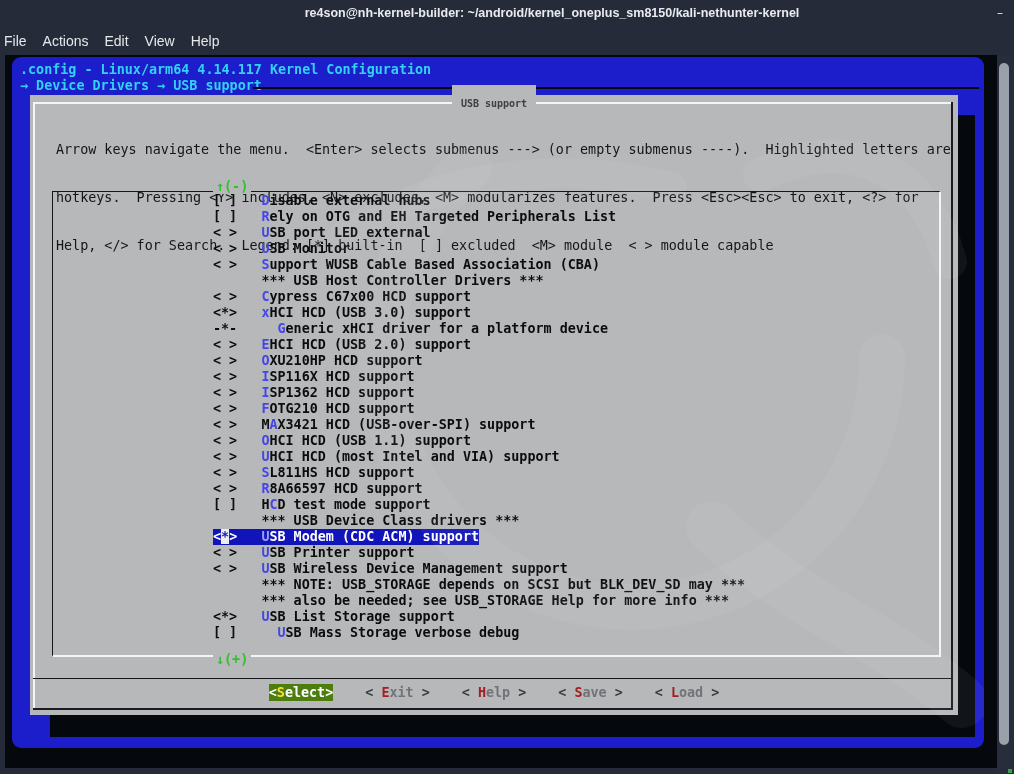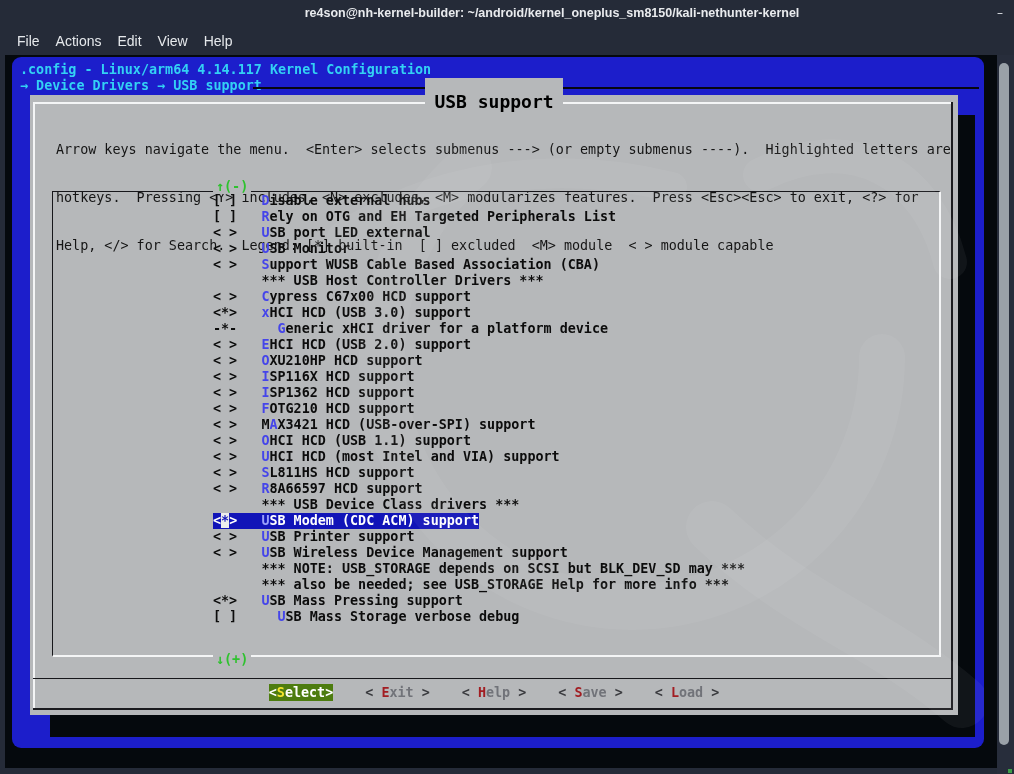--- a/index.html
+++ b/index.html
@@ -10,21 +10,21 @@
   
   .titlebar { position:absolute; left:0; top:0; width:100%; height:27px; background:#252b38;margin-left:45px; }
   .title-text { position:absolute; top:6px; left:0; width:100%; text-align:center;
     font-family:"Liberation Sans",sans-serif; font-size:12.5px; font-weight:700; color:#e9ebee; }
   .win-controls { position:absolute; right:10px; top:6px; display:flex; gap:13px;
     color:#e2e6ea; font-size:12px; line-height:14px; font-family:"DejaVu Sans",sans-serif; }
   .win-controls span { cursor:default; }
 
   
   .menubar { position:absolute; left:0; top:27px; width:100%; height:28px; background:#252b38;
-    display:flex; align-items:center; padding-left:13px; gap:8px;
+    display:flex; align-items:center; gap:8px;
     font-family:"Liberation Sans",sans-serif; font-size:14px; color:#e6e9ec; }
   .menubar .menu-item { padding:2px 4px; }
 
   
   .terminal { position:absolute; left:5px; top:55px; width:992px; height:713px; background:#05090d; }
   .screen { position:absolute; left:7px; top:2px; width:972px; height:691px; background:#1c1ecb; overflow:hidden;border-radius:9px; }
 
   .hdr { position:absolute; left:8px; color:#33d1f4; font-weight:700; font-size:13.4px; line-height:16px; white-space:pre; }
   .hdr1 { top:5px; } .hdr2 { top:21px; }
   .hdr-rule { position:absolute; left:241px; top:30px; width:726px; height:2px; background:#07070f; }
@@ -32,21 +32,21 @@
   .shadow-r { position:absolute; left:946px; top:58px; width:17px; height:622px; background:#05090d; }
   .shadow-b { position:absolute; left:38px; top:658px; width:925px; height:22px; background:#05090d; }
 
   
   .dialog { position:absolute; left:18px; top:38px; width:928px; height:620px; background:#b6b8ba; }
   .d-bt { position:absolute; left:3px;   top:7px;   width:920px; height:2px; background:#f4f5f6; }
   .d-bl { position:absolute; left:3px;   top:7px;   width:2px;  height:608px; background:#f4f5f6; }
   .d-br { position:absolute; left:921px; top:7px;   width:2px;  height:608px; background:#1b1b1f; }
   .d-bb { position:absolute; left:3px;   top:613px; width:920px; height:2px;  background:#1b1b1f; }
   .d-title { position:absolute; left:0; top:-1px; width:100%; text-align:center; line-height:16px; }
-  .d-title span { background:#b6b8ba; padding:13px 9px; color:#000000; font-weight:700; font-size:18px; }
+  .d-title span { background:#b6b8ba; padding:13px 9px; color:#404040; font-weight:700; font-size:10px; }
 
   .instructions { position:absolute; left:26px; top:15px; color:#151515;
     font-size:13.4px; line-height:16px; white-space:pre; }
 
   .listbox { position:absolute; left:22px; top:96px; width:889px; height:466px;
     border-top:1px solid #17171b; border-left:1px solid #17171b;
     border-right:2px solid #f4f5f6; border-bottom:2px solid #f4f5f6; }
   .rows { position:absolute; left:0; top:1px; width:100%; padding-left:160px; }
   .row { height:16px; line-height:16px; font-size:13.4px; font-weight:700; color:#0c0c0c; white-space:pre; }
   .rowline { display:inline-block; height:16px; }
@@ -137,27 +137,28 @@
               <div class="row"><span class="rowline"><span class="box">&lt; &gt;</span><span>   </span><span></span><span class="hot">E</span><span>HCI HCD (USB 2.0) support</span></span></div>
               <div class="row"><span class="rowline"><span class="box">&lt; &gt;</span><span>   </span><span></span><span class="hot">O</span><span>XU210HP HCD support</span></span></div>
               <div class="row"><span class="rowline"><span class="box">&lt; &gt;</span><span>   </span><span></span><span class="hot">I</span><span>SP116X HCD support</span></span></div>
               <div class="row"><span class="rowline"><span class="box">&lt; &gt;</span><span>   </span><span></span><span class="hot">I</span><span>SP1362 HCD support</span></span></div>
               <div class="row"><span class="rowline"><span class="box">&lt; &gt;</span><span>   </span><span></span><span class="hot">F</span><span>OTG210 HCD support</span></span></div>
               <div class="row"><span class="rowline"><span class="box">&lt; &gt;</span><span>   </span><span>M</span><span class="hot">A</span><span>X3421 HCD (USB-over-SPI) support</span></span></div>
               <div class="row"><span class="rowline"><span class="box">&lt; &gt;</span><span>   </span><span></span><span class="hot">O</span><span>HCI HCD (USB 1.1) support</span></span></div>
               <div class="row"><span class="rowline"><span class="box">&lt; &gt;</span><span>   </span><span></span><span class="hot">U</span><span>HCI HCD (most Intel and VIA) support</span></span></div>
               <div class="row"><span class="rowline"><span class="box">&lt; &gt;</span><span>   </span><span></span><span class="hot">S</span><span>L811HS HCD support</span></span></div>
               <div class="row"><span class="rowline"><span class="box">&lt; &gt;</span><span>   </span><span></span><span class="hot">R</span><span>8A66597 HCD support</span></span></div>
+              <div class="row"><span class="rowline"><span class="box">[ ]</span><span>   </span><span>H</span><span class="hot">C</span><span>D test mode support</span></span></div>
               <div class="row"><span class="rowline"><span class="box">   </span><span>   </span><span>*** USB Device Class drivers ***</span></span></div>
               <div class="row"><span class="rowline sel"><span>&lt;</span><span class="cursor">*</span><span>&gt;</span><span>   </span><span></span><span class="hot">U</span><span>SB Modem (CDC ACM) support</span></span></div>
               <div class="row"><span class="rowline"><span class="box">&lt; &gt;</span><span>   </span><span></span><span class="hot">U</span><span>SB Printer support</span></span></div>
               <div class="row"><span class="rowline"><span class="box">&lt; &gt;</span><span>   </span><span></span><span class="hot">U</span><span>SB Wireless Device Management support</span></span></div>
               <div class="row"><span class="rowline"><span class="box">   </span><span>   </span><span>*** NOTE: USB_STORAGE depends on SCSI but BLK_DEV_SD may ***</span></span></div>
               <div class="row"><span class="rowline"><span class="box">   </span><span>   </span><span>*** also be needed; see USB_STORAGE Help for more info ***</span></span></div>
-              <div class="row"><span class="rowline"><span class="box">&lt;*&gt;</span><span>   </span><span></span><span class="hot">U</span><span>SB Mass Pressing support</span></span></div>
+              <div class="row"><span class="rowline"><span class="box">&lt;*&gt;</span><span>   </span><span></span><span class="hot">U</span><span>SB List Storage support</span></span></div>
               <div class="row"><span class="rowline"><span class="box">[ ]</span><span>     </span><span></span><span class="hot">U</span><span>SB Mass Storage verbose debug</span></span></div>
             </div>
         </div>
 
         <div class="scroll-ind up">↑(-)</div>
         <div class="scroll-ind down">↓(+)</div>
 
         <div class="btn-sep"></div>
         <div class="buttons"><span class="btn active"><span>&lt;</span><span class="hk">S</span><span class="lbl">elect</span><span>&gt;</span></span><span class="btn inactive"><span>&lt; </span><span class="hk">E</span><span class="lbl">xit</span><span> &gt;</span></span><span class="btn inactive"><span>&lt; </span><span class="hk">H</span><span class="lbl">elp</span><span> &gt;</span></span><span class="btn inactive"><span>&lt; </span><span class="hk">S</span><span class="lbl">ave</span><span> &gt;</span></span><span class="btn inactive"><span>&lt; </span><span class="hk">L</span><span class="lbl">oad</span><span> &gt;</span></span></div>
       </div>

